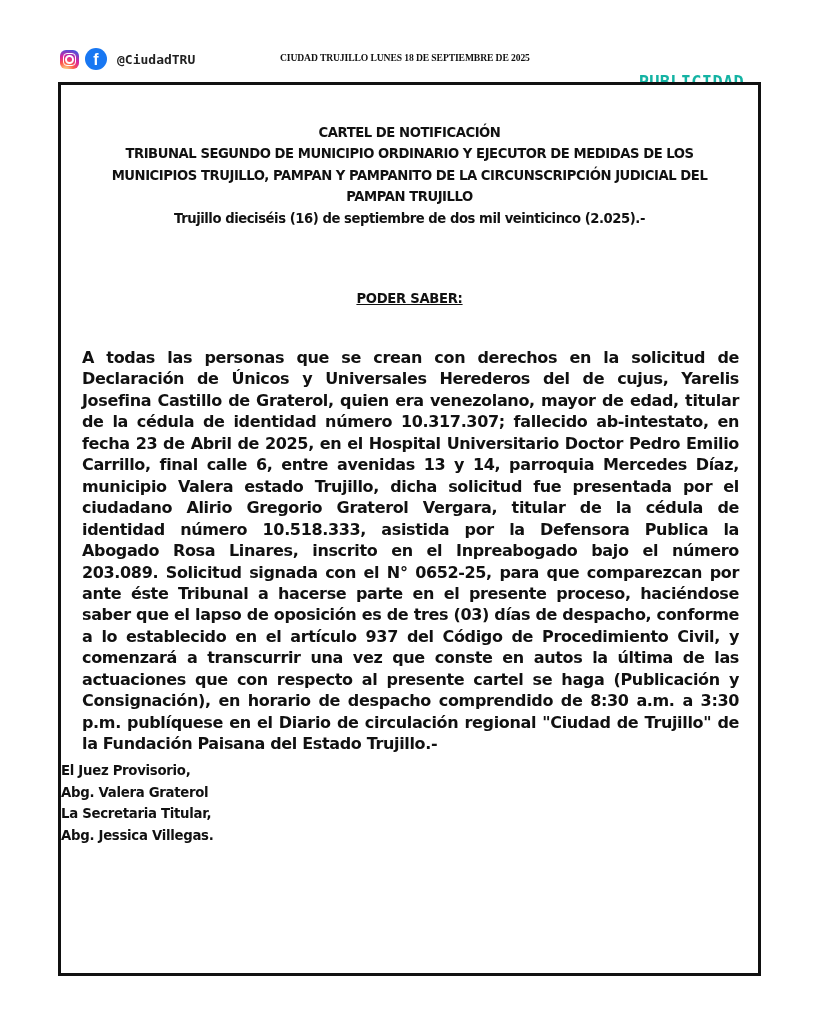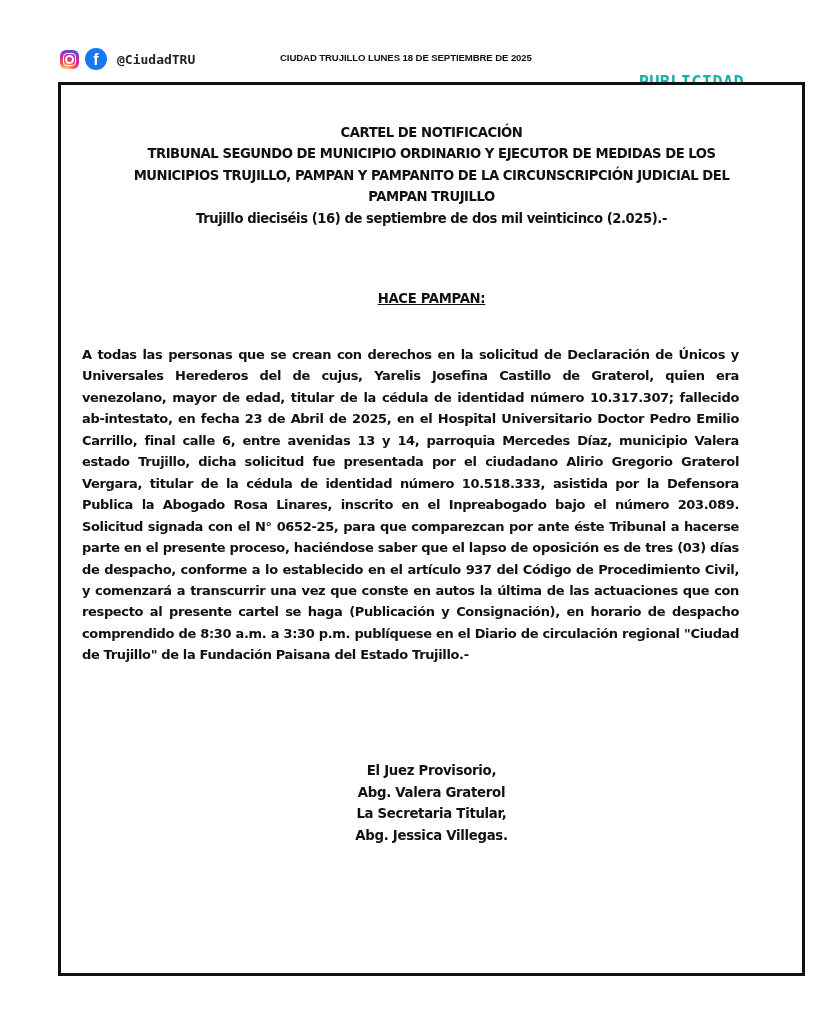--- a/index.html
+++ b/index.html
@@ -77,21 +77,21 @@
     .handle {
       font-family: "DejaVu Sans Mono", monospace;
       font-weight: bold;
       font-size: 13px;
       color: #222;
     }
     .dateline {
       position: absolute;
       left: 220px;
       top: 6px;
-      font-family: Liberation Sans, sans-serif;
+      font-family: Liberation Serif, serif;
       font-weight: bold;
       font-size: 9.6px;
       letter-spacing: -0.1px;
       color: #111;
       text-align: center;
     }
     .publicidad {
       position: absolute;
       right: 16px;
       top: 2px;
@@ -103,21 +103,20 @@
       margin-top: 24px;
     }
     .notice-box {
       position: absolute;
       left: 58px;
       top: 82px;
       width: 697px;
       height: 888px;
       border: 3px solid #111111;
       background: #ffffff;
-      padding-left: 44px;
     }
     .heading {
       position: absolute;
       left: 20px;
       right: 20px;
       top: 37px;
       text-align: center;
       font-family: "DejaVu Sans", sans-serif;
       font-weight: bold;
       font-size: 13.2px;
@@ -137,30 +136,30 @@
       letter-spacing: -0.3px;
     }
     .body-text {
       position: absolute;
       left: 21px;
       width: 657px;
       top: 246px;
       text-align: justify;
       font-family: "DejaVu Sans", sans-serif;
       font-weight: bold;
-      font-size: 13px;
+      font-size: 16px;
       line-height: 21.45px;
       letter-spacing: -0.35px;
     }
     .signatures {
       position: absolute;
       left: 0;
       right: 0;
       top: 675px;
-      text-align: center;
+      text-align: left;
       font-weight: bold;
       font-size: 13.3px;
       line-height: 21.5px;
       letter-spacing: -0.3px;
     }
   </style>
 </head>
 <body>
 
 <div class="header">
@@ -178,21 +177,21 @@
 
 <div class="notice-box">
   <div class="heading">
     <div>CARTEL DE NOTIFICACIÓN</div>
     <div>TRIBUNAL SEGUNDO DE MUNICIPIO ORDINARIO Y EJECUTOR DE MEDIDAS DE LOS</div>
     <div>MUNICIPIOS TRUJILLO, PAMPAN Y PAMPANITO DE LA CIRCUNSCRIPCIÓN JUDICIAL DEL</div>
     <div>PAMPAN TRUJILLO</div>
     <div>Trujillo dieciséis (16) de septiembre de dos mil veinticinco (2.025).-</div>
   </div>
 
-  <div class="hace-saber">HACE PAMPAN:</div>
+  <div class="hace-saber">PODER SABER:</div>
 
   <p class="body-text">A todas las personas que se crean con derechos en la solicitud de Declaración de Únicos y Universales Herederos del de cujus, Yarelis Josefina Castillo de Graterol, quien era venezolano, mayor de edad, titular de la cédula de identidad número 10.317.307; fallecido ab-intestato, en fecha 23 de Abril de 2025, en el Hospital Universitario Doctor Pedro Emilio Carrillo, final calle 6, entre avenidas 13 y 14, parroquia Mercedes Díaz, municipio Valera estado Trujillo, dicha solicitud fue presentada por el ciudadano Alirio Gregorio Graterol Vergara, titular de la cédula de identidad número 10.518.333, asistida por la Defensora Publica la Abogado Rosa Linares, inscrito en el Inpreabogado bajo el número 203.089. Solicitud signada con el N° 0652-25, para que comparezcan por ante éste Tribunal a hacerse parte en el presente proceso, haciéndose saber que el lapso de oposición es de tres (03) días de despacho, conforme a lo establecido en el artículo 937 del Código de Procedimiento Civil, y comenzará a transcurrir una vez que conste en autos la última de las actuaciones que con respecto al presente cartel se haga (Publicación y Consignación), en horario de despacho comprendido de 8:30 a.m. a 3:30 p.m. publíquese en el Diario de circulación regional "Ciudad de Trujillo" de la Fundación Paisana del Estado Trujillo.-</p>
 
   <div class="signatures">
     <div>El Juez Provisorio,</div>
     <div>Abg. Valera Graterol</div>
     <div>La Secretaria Titular,</div>
     <div>Abg. Jessica Villegas.</div>
   </div>
 </div>

